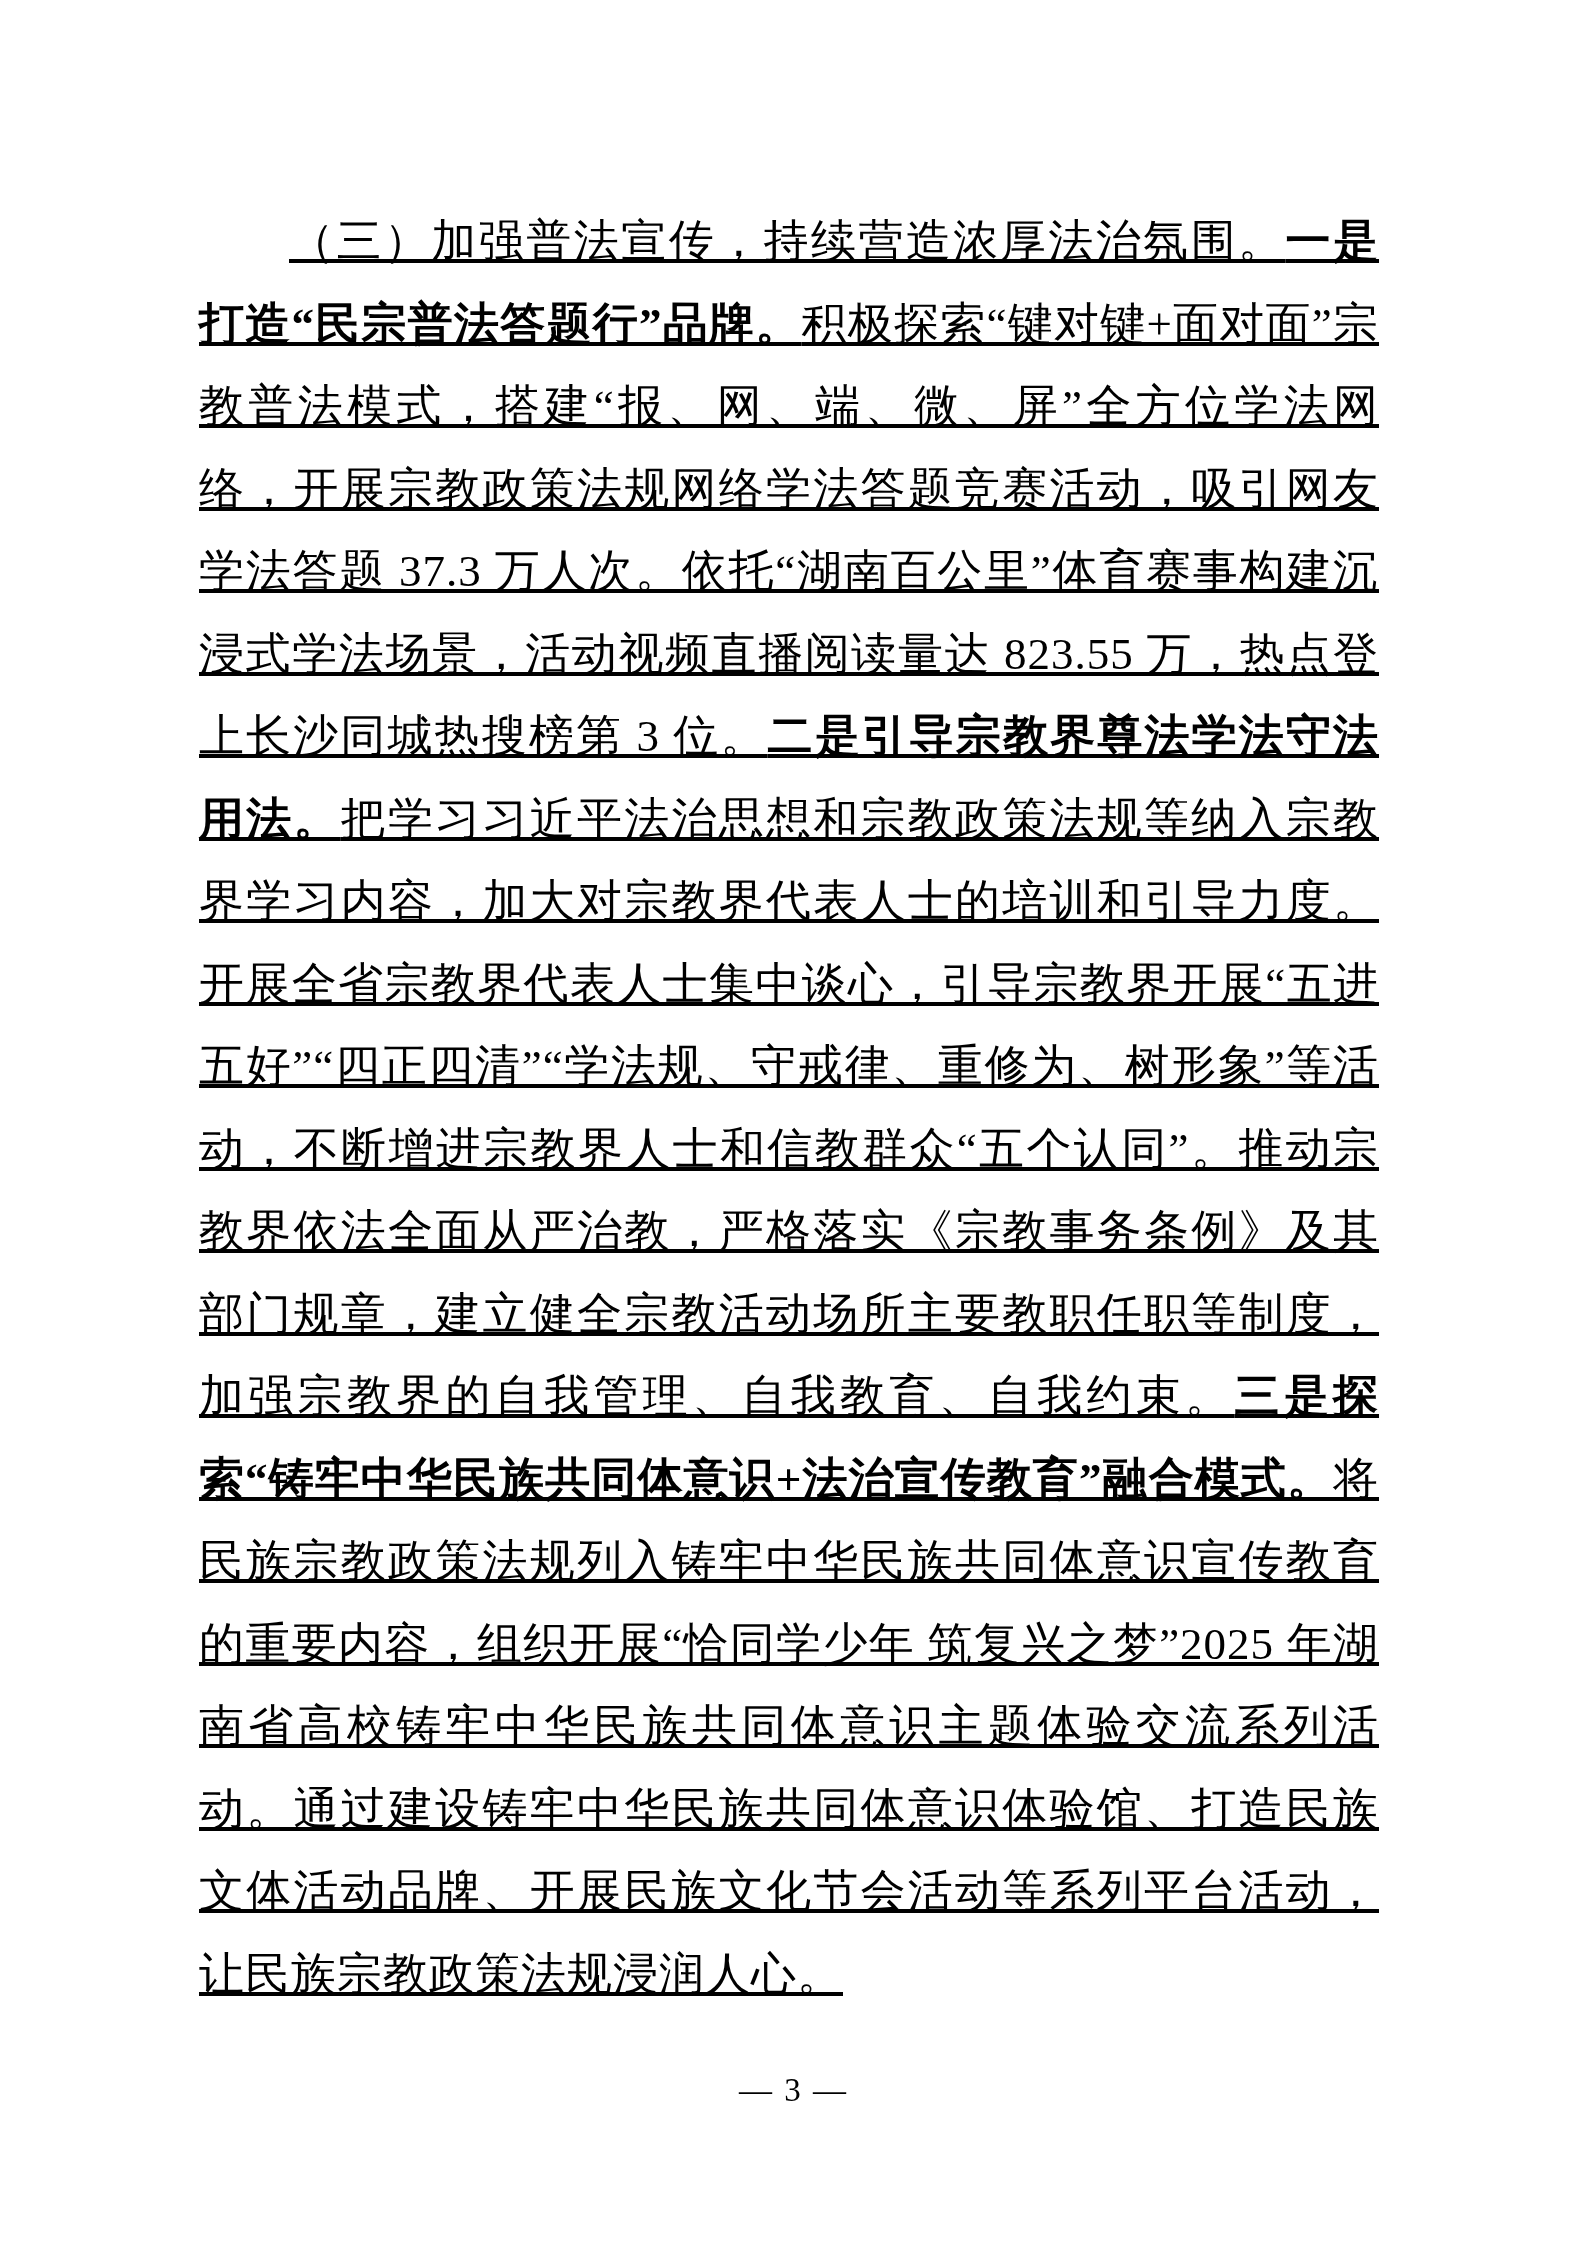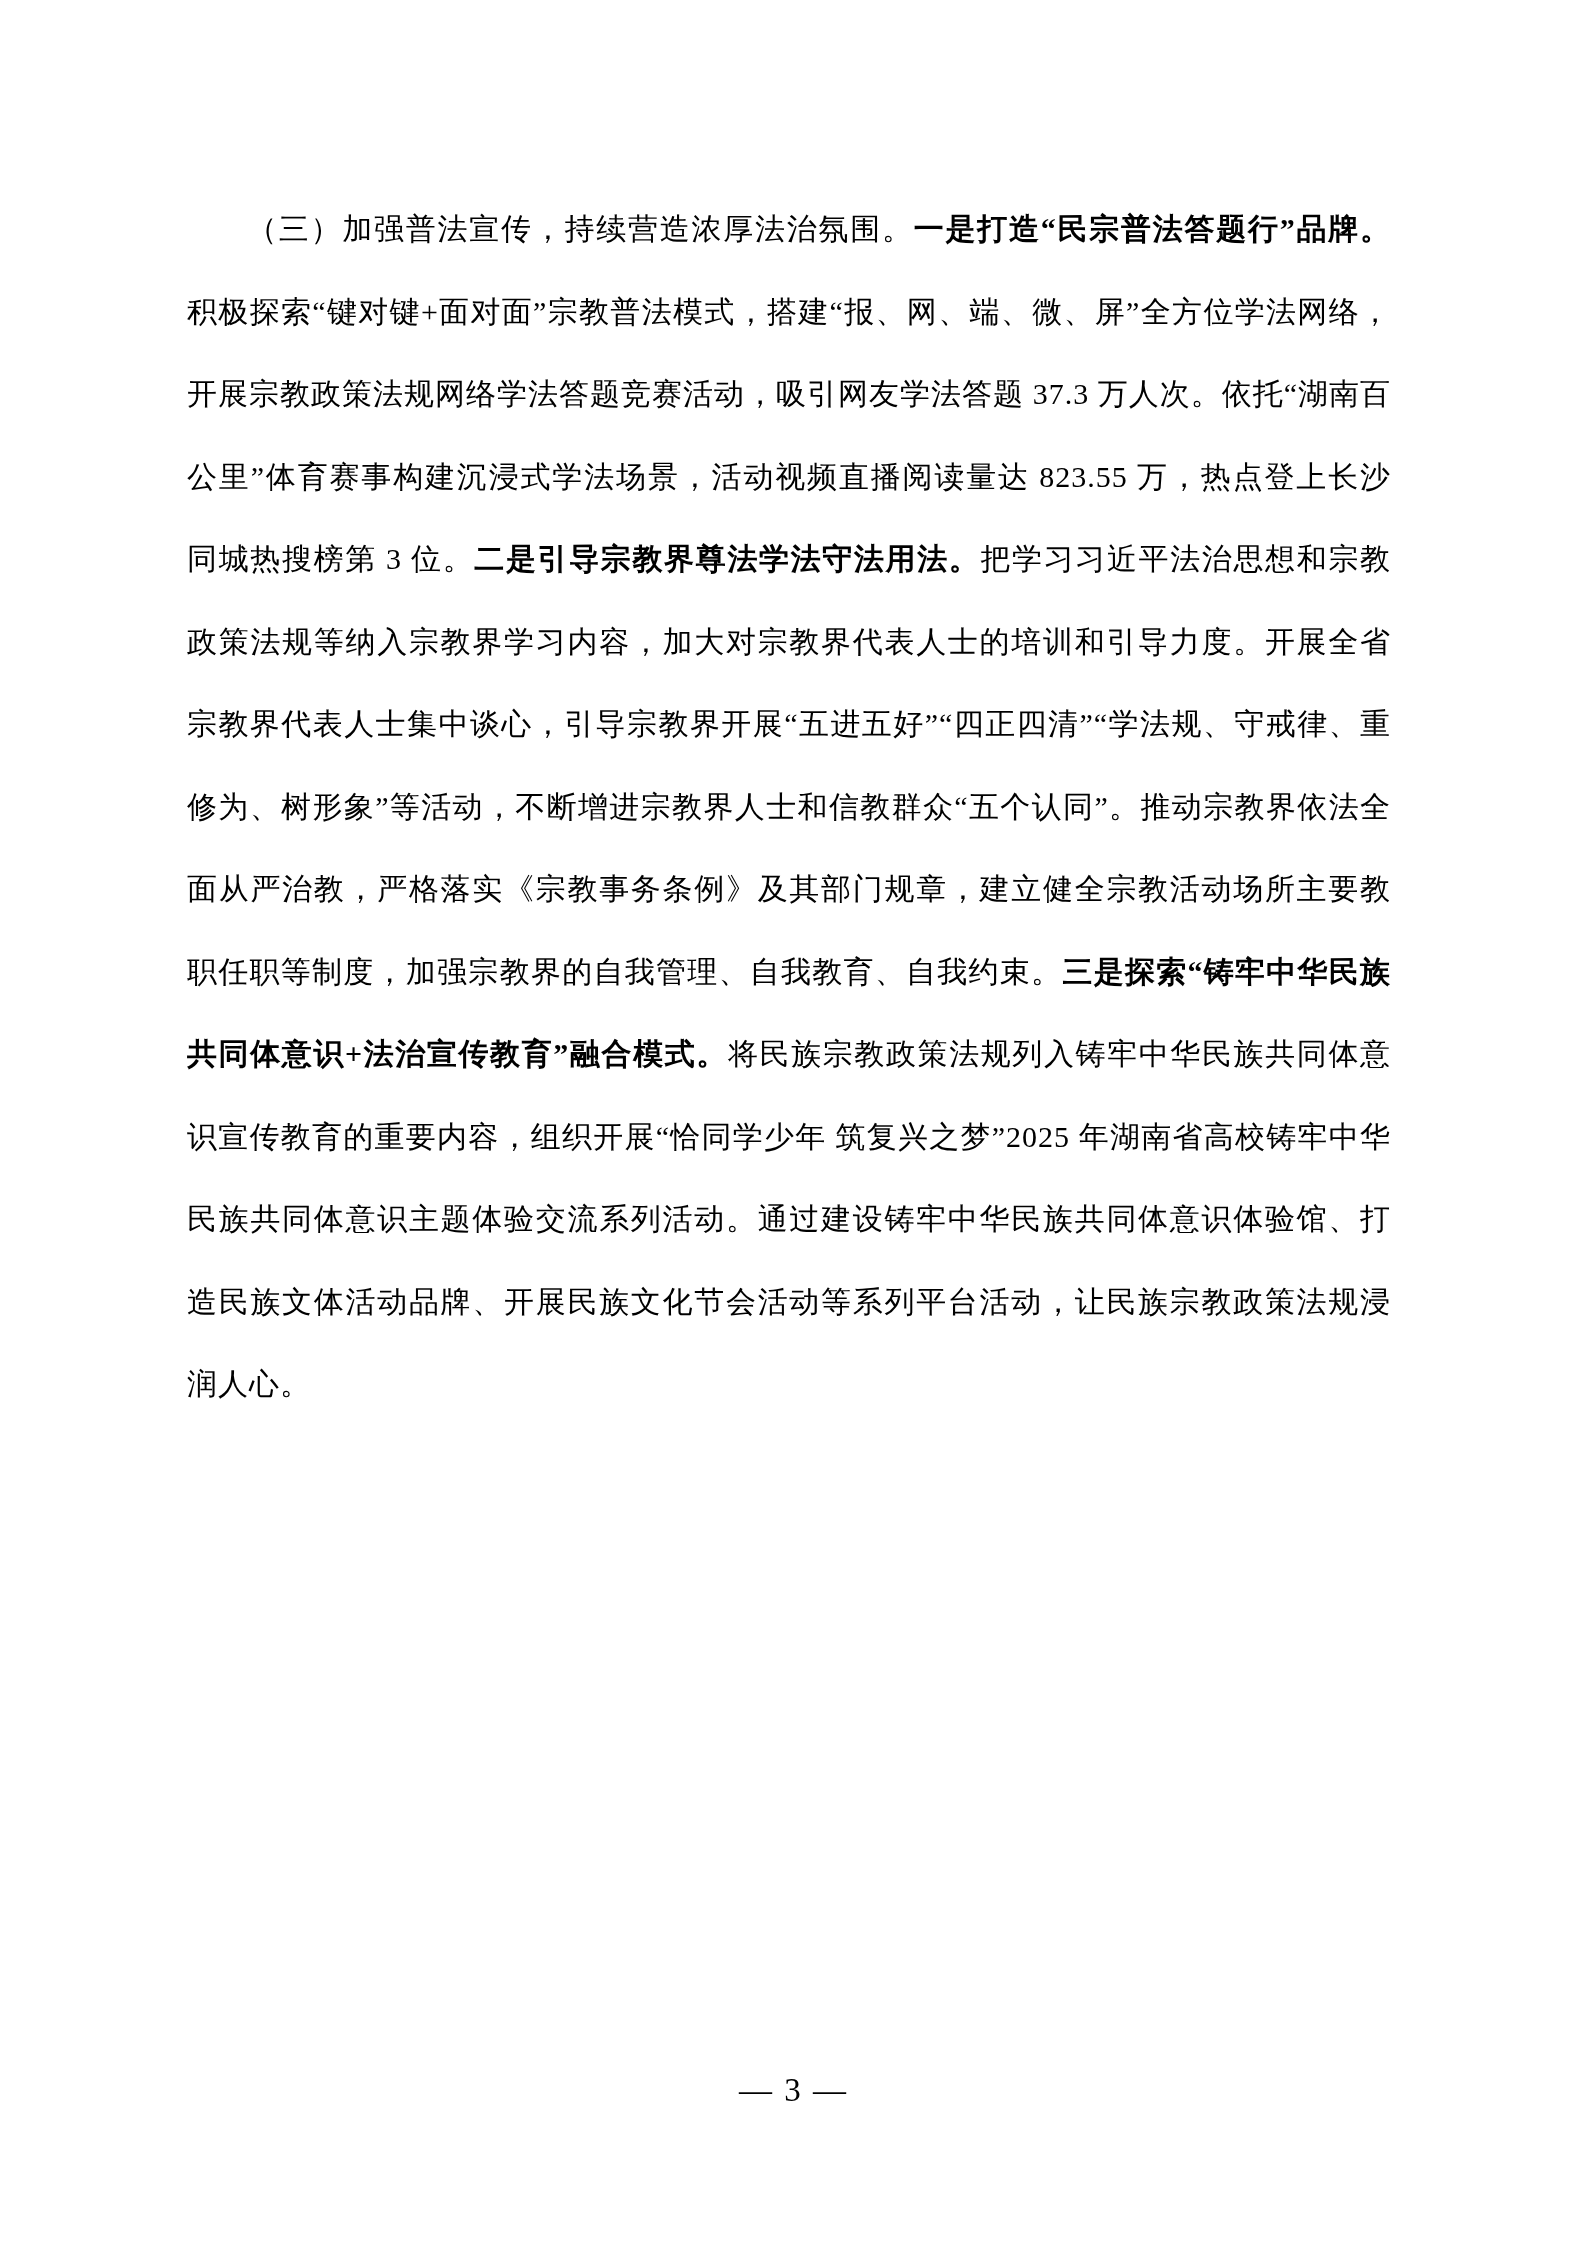--- a/index.html
+++ b/index.html
@@ -15,28 +15,29 @@
     box-sizing: border-box;
     padding: 184px 192px 0 183px;
     font-family: "Liberation Serif", "DejaVu Serif", serif;
     color: #000000;
     overflow: hidden;
   }
   .doc-body {
     width: 100%;
   }
   .para {
-    margin: 4px;
-    font-size: 30px;
+    margin: 16px;
+    font-size: 45px;
     line-height: 82.5px;
     letter-spacing: 1px;
     text-align: justify;
     text-justify: inter-ideograph;
     text-indent: 2em;
     word-break: normal;
+    text-decoration: underline;
   }
   .seg {
     font-weight: normal;
   }
   .seg.bold {
     font-weight: bold;
   }
   .page-footer {
     position: absolute;
     top: 2070px;

